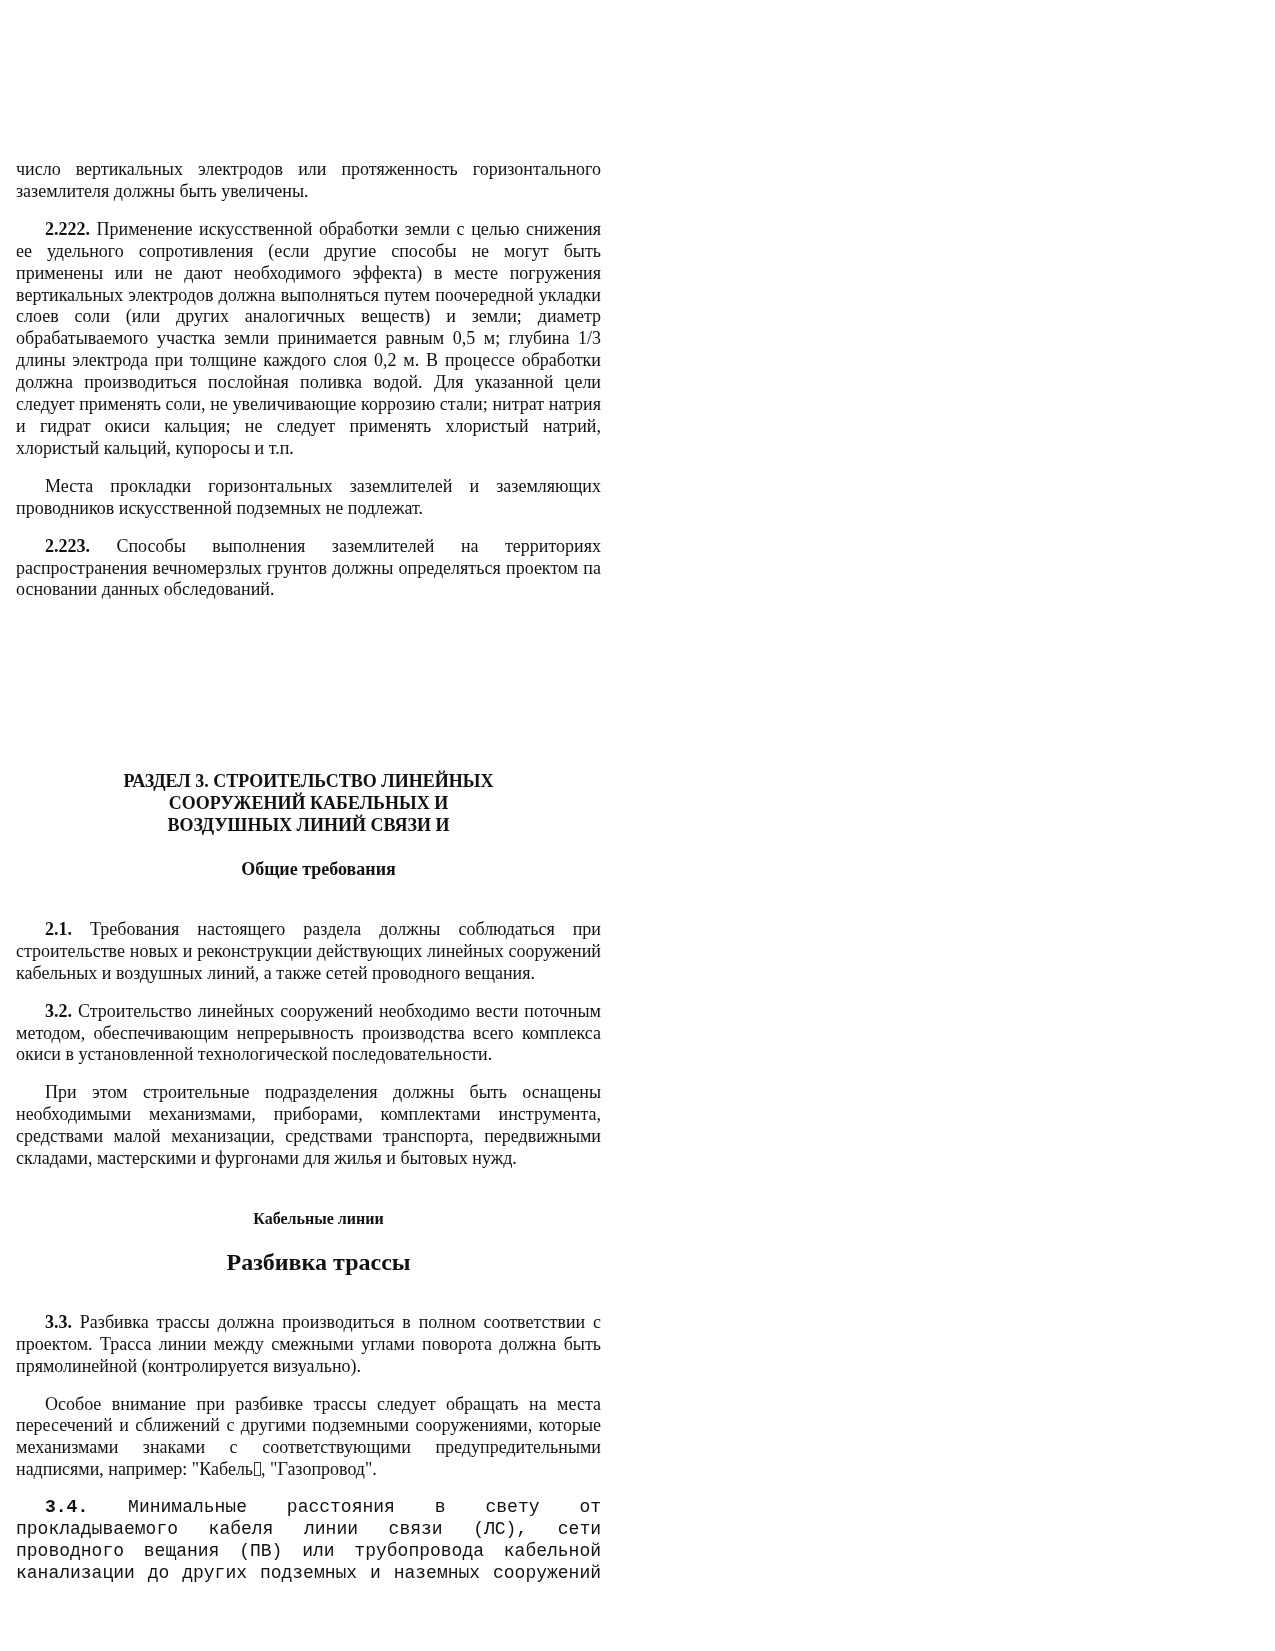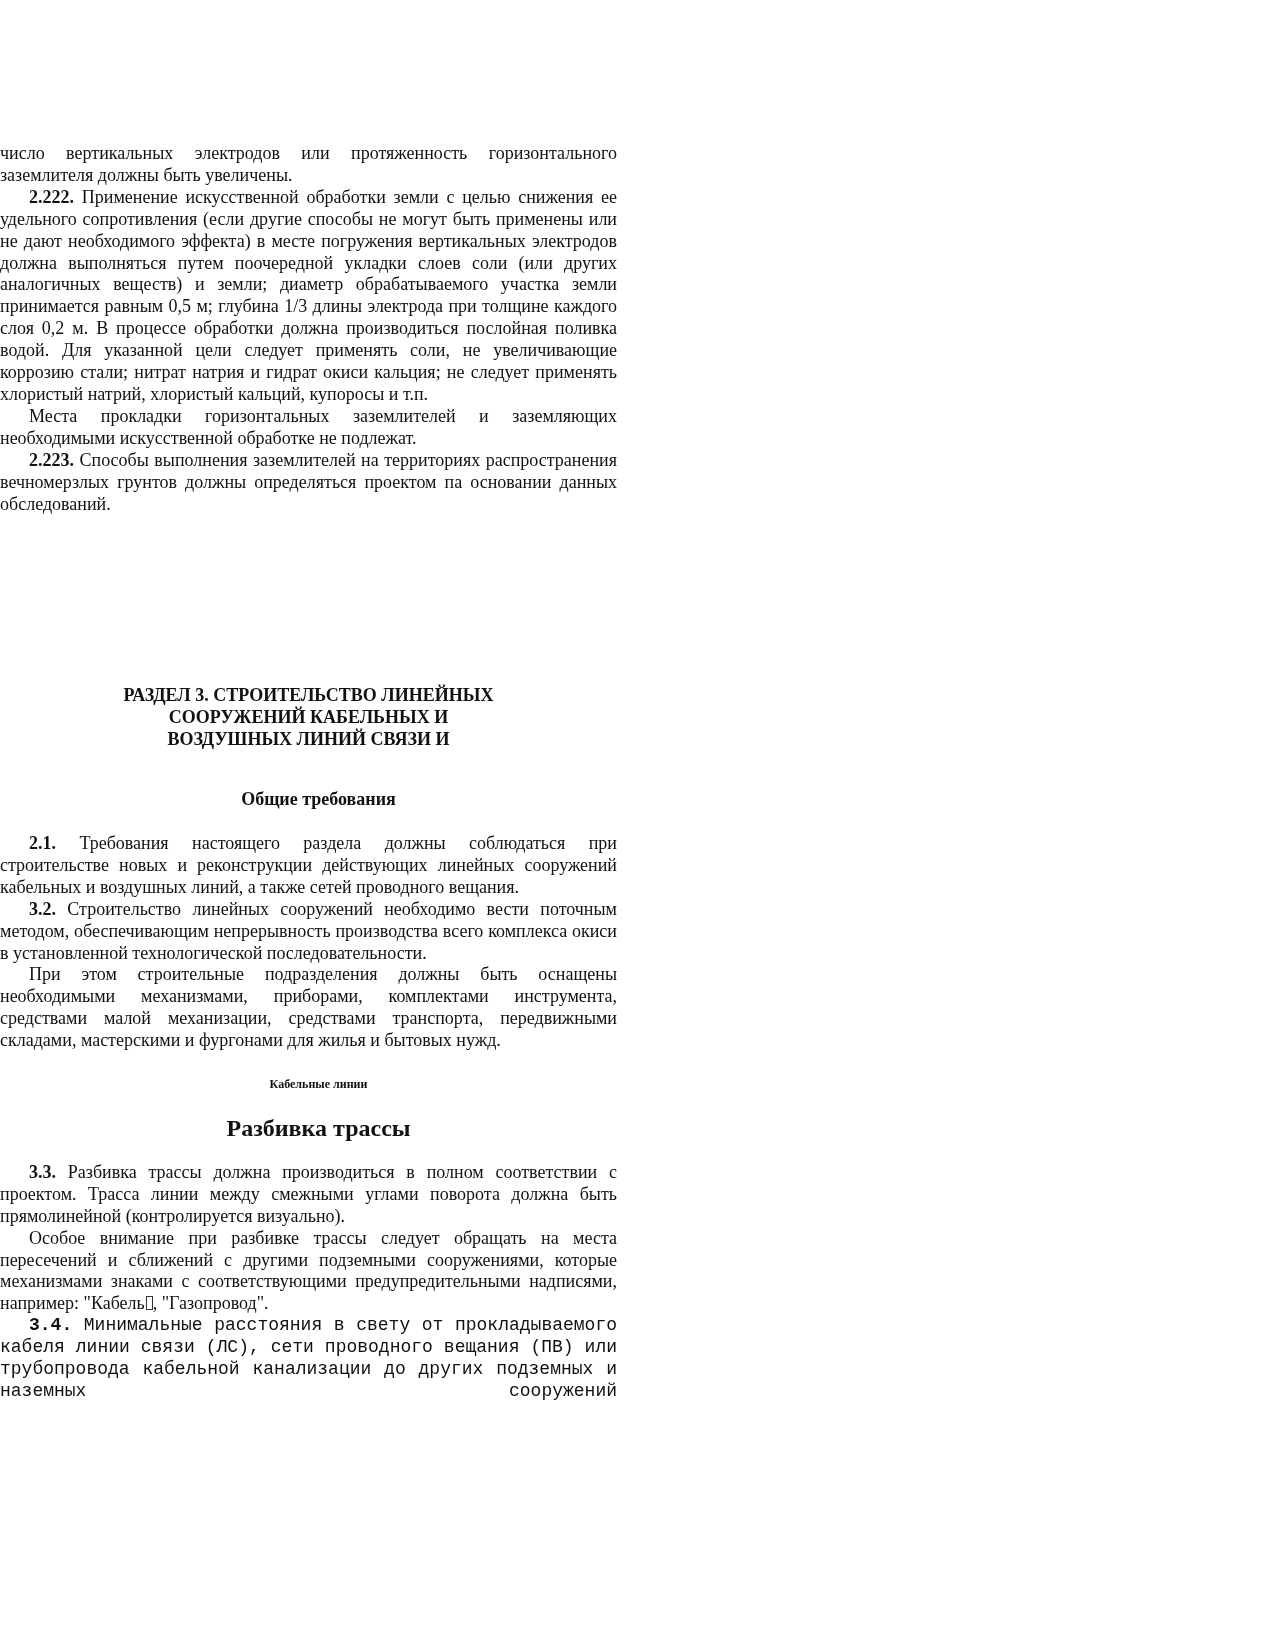--- a/index.html
+++ b/index.html
@@ -17,35 +17,35 @@
   }
   .page {
     position: absolute;
     left: 0;
     top: 143px;
     width: 617px;
     font-size: 18px;
     line-height: 21.9px;
   }
   .p {
-    margin: 0;
+    margin: 16px;
     text-align: justify;
     text-indent: 29px;
     hyphens: none;
   }
   .p.noindent { text-indent: 0; }
   .num { font-weight: bold; }
   .heading {
     margin: 0;
     text-align: center;
     font-weight: bold;
     padding-left: 20px;
   }
   .section-title {
-    margin: 16px;
+    margin: 0;
     padding: 0 44px;
     text-align: center;
     font-weight: bold;
     line-height: 21.9px;
   }
   .gap-large { height: 154px; }
   .gap-1 { height: 22px; }
   .missing-glyph {
     display: inline-block;
     width: 7px;
@@ -64,21 +64,21 @@
 
   <p class="p noindent">
     <span>число вертикальных электродов или протяженность горизонтального заземлителя должны быть увеличены.</span>
   </p>
 
   <p class="p">
     <span class="num">2.222.</span><span> Применение искусственной обработки земли с целью снижения ее удельного сопротивления (если другие способы не могут быть применены или не дают необходимого эффекта) в месте погружения вертикальных электродов должна выполняться путем поочередной укладки слоев соли (или других аналогичных веществ) и земли; диаметр обрабатываемого участка земли принимается равным 0,5 м; глубина 1/3 длины электрода при толщине каждого слоя 0,2 м. В процессе обработки должна производиться послойная поливка водой. Для указанной цели следует применять соли, не увеличивающие коррозию стали; нитрат натрия и гидрат окиси кальция; не следует применять хлористый натрий, хлористый кальций, купоросы и т.п.</span>
   </p>
 
   <p class="p">
-    <span>Места прокладки горизонтальных заземлителей и заземляющих необходимыми искусственной обработке не подлежат.</span>
+    <span>Места прокладки горизонтальных заземлителей и заземляющих проводников искусственной подземных не подлежат.</span>
   </p>
 
   <p class="p">
     <span class="num">2.223.</span><span> Способы выполнения заземлителей на территориях распространения вечномерзлых грунтов должны определяться проектом па основании данных обследований.</span>
   </p>
 
   <div class="gap-large"></div>
 
   <div class="section-title">
     <div>РАЗДЕЛ 3. СТРОИТЕЛЬСТВО ЛИНЕЙНЫХ</div>
@@ -99,21 +99,21 @@
   <p class="p">
     <span class="num">3.2.</span><span> Строительство линейных сооружений необходимо вести поточным методом, обеспечивающим непрерывность производства всего комплекса окиси в установленной технологической последовательности.</span>
   </p>
 
   <p class="p">
     <span>При этом строительные подразделения должны быть оснащены необходимыми механизмами, приборами, комплектами инструмента, средствами малой механизации, средствами транспорта, передвижными складами, мастерскими и фургонами для жилья и бытовых нужд.</span>
   </p>
 
   <div class="gap-1"></div>
 
-  <h3 class="heading" style="font-size:12px;">Кабельные линии</h3>
+  <h3 class="heading" style="font-size:16px;">Кабельные линии</h3>
 
   <div class="gap-1"></div>
 
   <h3 class="heading" style="font-size:24px;">Разбивка трассы</h3>
 
   <div class="gap-1"></div>
 
   <p class="p">
     <span class="num">3.3.</span><span> Разбивка трассы должна производиться в полном соответствии с проектом. Трасса линии между смежными углами поворота должна быть прямолинейной (контролируется визуально).</span>
   </p>

